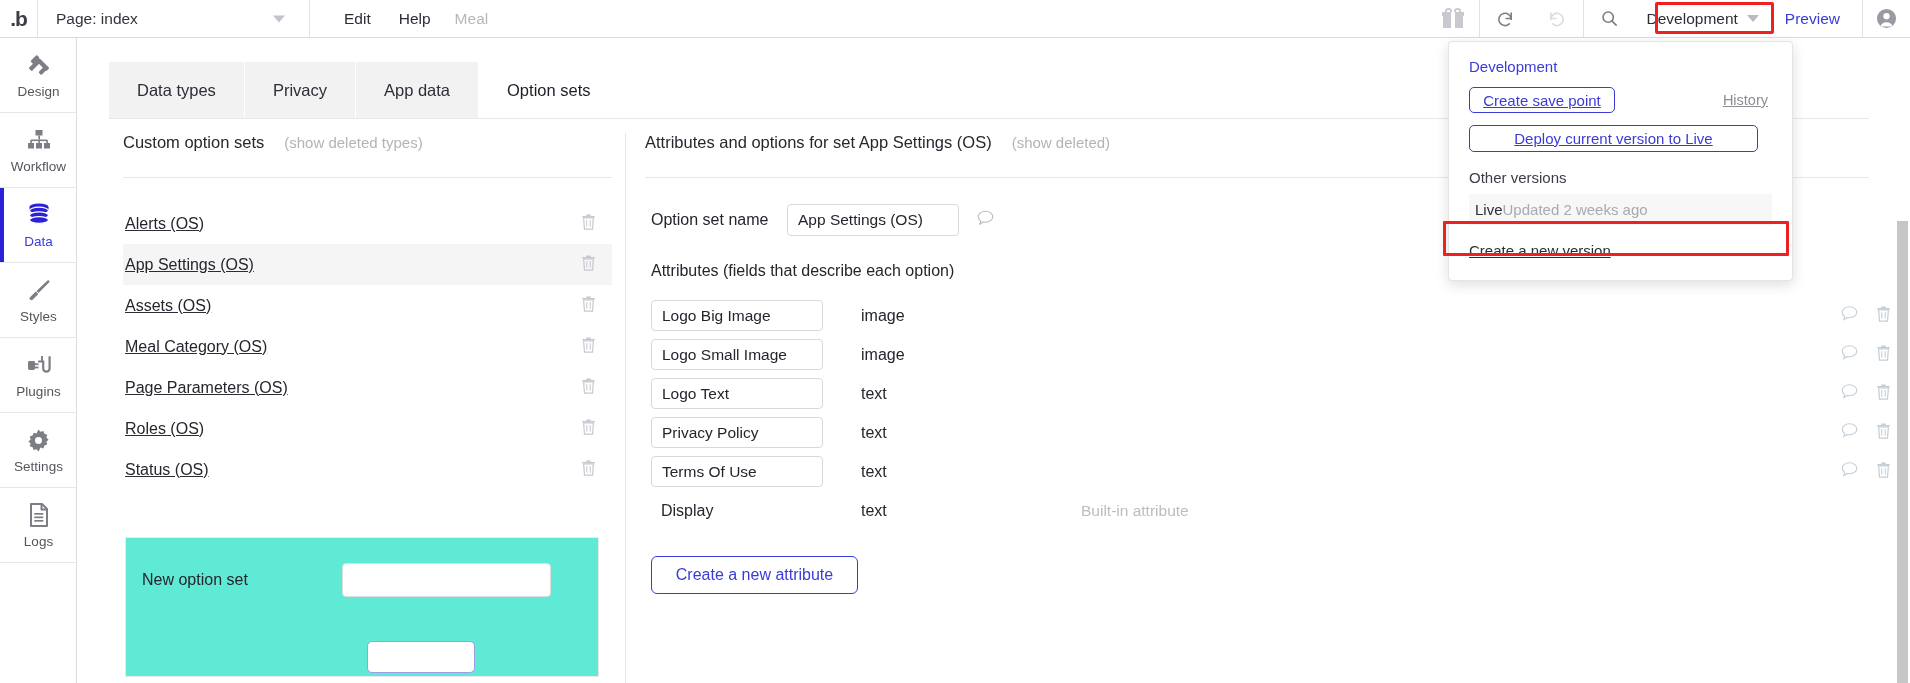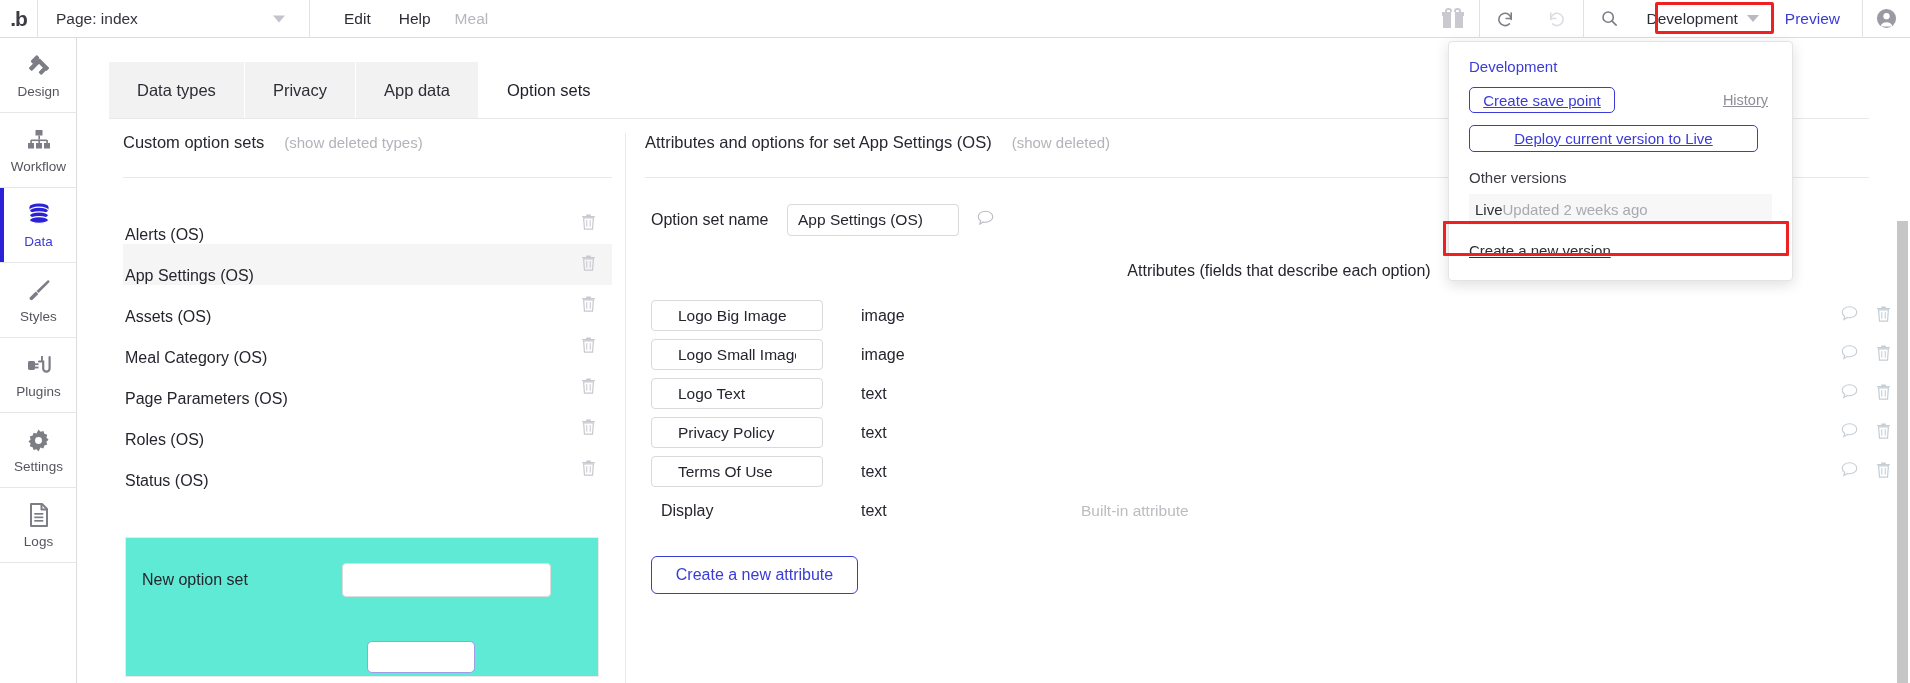--- a/index.html
+++ b/index.html
@@ -169,23 +169,23 @@
     height: 44px;
   }
   .sec-head .muted { color: #b3b3ba; font-size: 15px; margin-left: 20px; cursor: pointer; }
   .sec-rule { height: 1px; background: #e8e8e8; margin-right: 0; }
   .col-left .sec-rule { width: 489px; }
   .col-right .sec-rule { width: 1224px; }
 
   .os-list { margin-top: 25px; }
   .os-row {
     height: 41px; width: 489px;
-    display: flex; align-items: flex-end;
+    display: flex; align-items: center;
     padding: 0 0 0 2px;
-    cursor: pointer; position: relative;
+    cursor: pointer; position: relative; text-decoration: underline;
   }
   .os-row.selected { background: #f5f5f6; }
   .os-row .name { font-size: 16px; color: #25252e; }
   .os-row .trash { position: absolute; right: 16px; top: 50%; transform: translateY(-50%); cursor: pointer; }
 
   .new-os-box {
     position: absolute; left: 16px; top: 404px;
     width: 474px; height: 140px;
     background: #5eead4;
     border: 1px solid #eaeaea;
@@ -221,33 +221,33 @@
     border: 1px solid #d9d9d9; border-radius: 4px;
     background: #ffffff;
     font-family: inherit; font-size: 15.5px;
     color: #25252e; padding: 0 10px;
     outline: none;
   }
   .bubble-ic { margin-left: 18px; cursor: pointer; }
 
   .attrs-title {
     margin-top: 26px; padding-left: 6px;
-    font-size: 16px; color: #25252e; text-align: center;
+    font-size: 16px; color: #25252e;
   }
   .attr-rows { margin-top: 16px; }
   .attr-row {
     height: 39px; display: flex; align-items: center;
     padding-left: 6px; position: relative;
   }
   .attr-input {
     width: 172px; height: 31px;
     border: 1px solid #d9d9d9; border-radius: 4px;
     background: #ffffff;
     font-family: inherit; font-size: 15.5px;
-    color: #25252e; padding: 0 26px;
+    color: #25252e; padding: 0 10px;
     outline: none;
   }
   .attr-static {
     width: 172px; height: 31px;
     display: flex; align-items: center;
     padding: 0 10px; font-size: 16px; color: #25252e;
   }
   .attr-type {
     margin-left: 38px; font-size: 16px; color: #25252e; width: 220px;
   }

